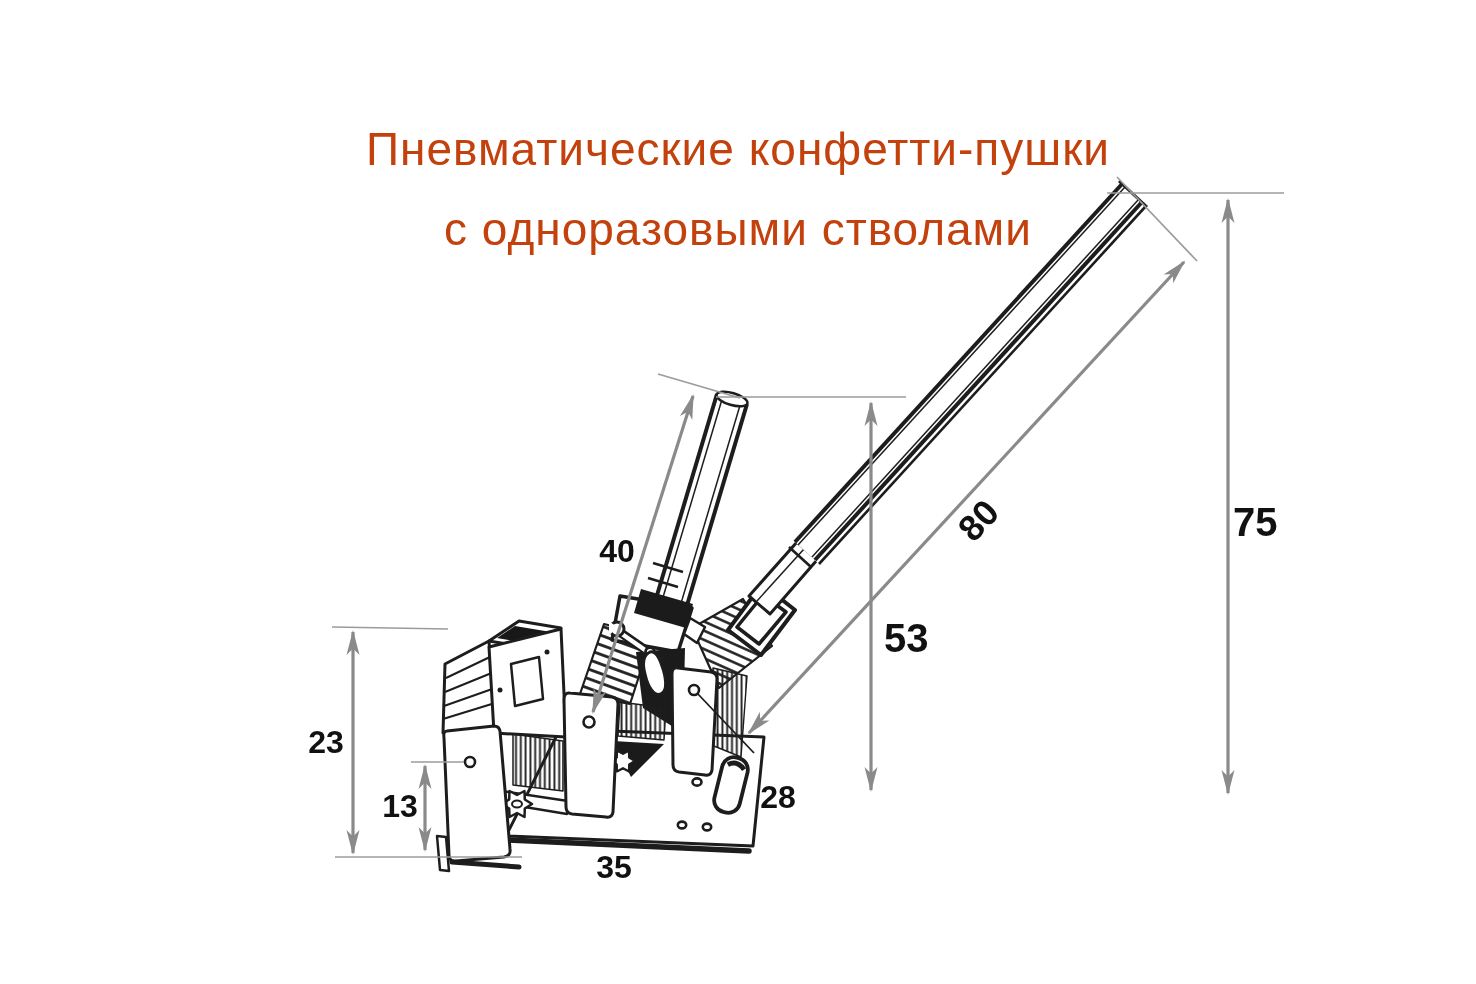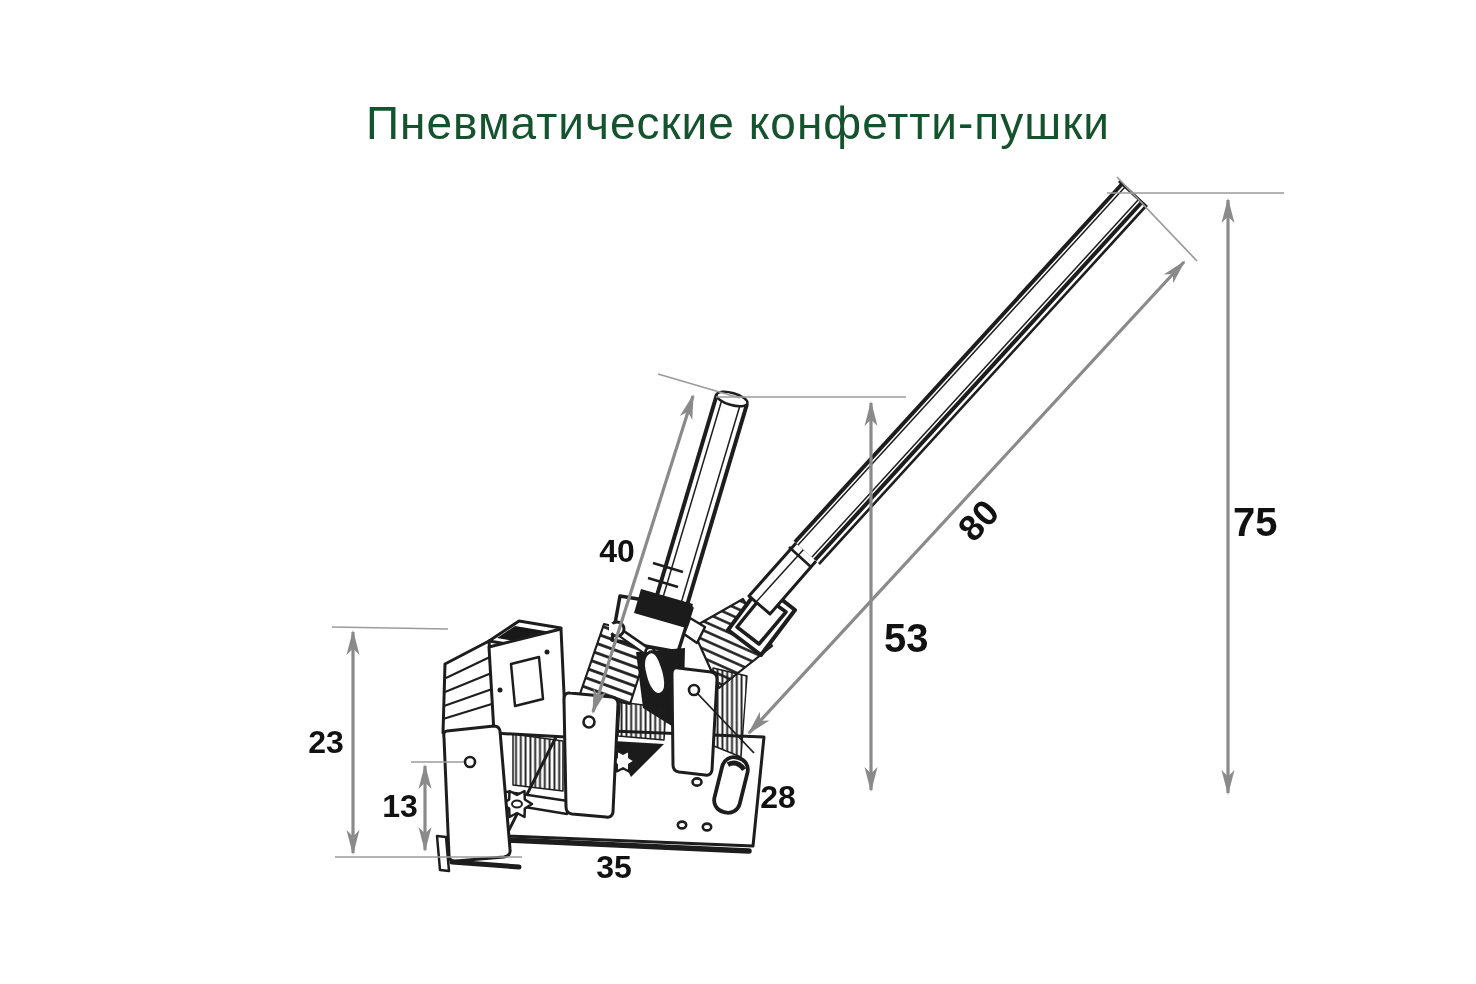--- a/index.html
+++ b/index.html
@@ -1,29 +1,30 @@
 <!DOCTYPE html>
 <html><head>
 <meta charset="utf-8">
 <style>
   html,body{margin:0;padding:0;background:#ffffff;}
   .stage{position:relative;width:1476px;height:984px;background:#ffffff;overflow:hidden;
          font-family:"Liberation Sans",sans-serif;}
   .title-block{position:absolute;top:96px;left:0;width:100%;text-align:center;color:#161616;}
-  .title-line{font-size:46px;font-weight:300;letter-spacing:1px;line-height:1.18;color:#14532d;}
+  .title-line{font-size:46px;font-weight:300;letter-spacing:1px;line-height:1.18;color:#c2410c;margin-top:26px;}
   svg text{font-family:"Liberation Sans",sans-serif;fill:#111111;}
   .dim-num{font-weight:bold;}
 </style>
 </head>
 <body>
 
 <div class="stage">
 
   <div class="title-block">
     <div class="title-line">Пневматические конфетти-пушки</div>
+    <div class="title-line">с одноразовыми стволами</div>
   </div>
 
   <svg viewBox="0 0 1476 984" width="1476" height="984">
     <defs>
       <pattern id="ribsL" width="9" height="9" patternUnits="userSpaceOnUse" patternTransform="rotate(20)">
         <line x1="0" y1="4.5" x2="9" y2="4.5" stroke="#1d1d1d" stroke-width="2.8"></line>
       </pattern>
       <pattern id="ribsR" width="8.4" height="8.4" patternUnits="userSpaceOnUse" patternTransform="rotate(24)">
         <line x1="0" y1="4.2" x2="8.4" y2="4.2" stroke="#1d1d1d" stroke-width="2.5"></line>
       </pattern>

